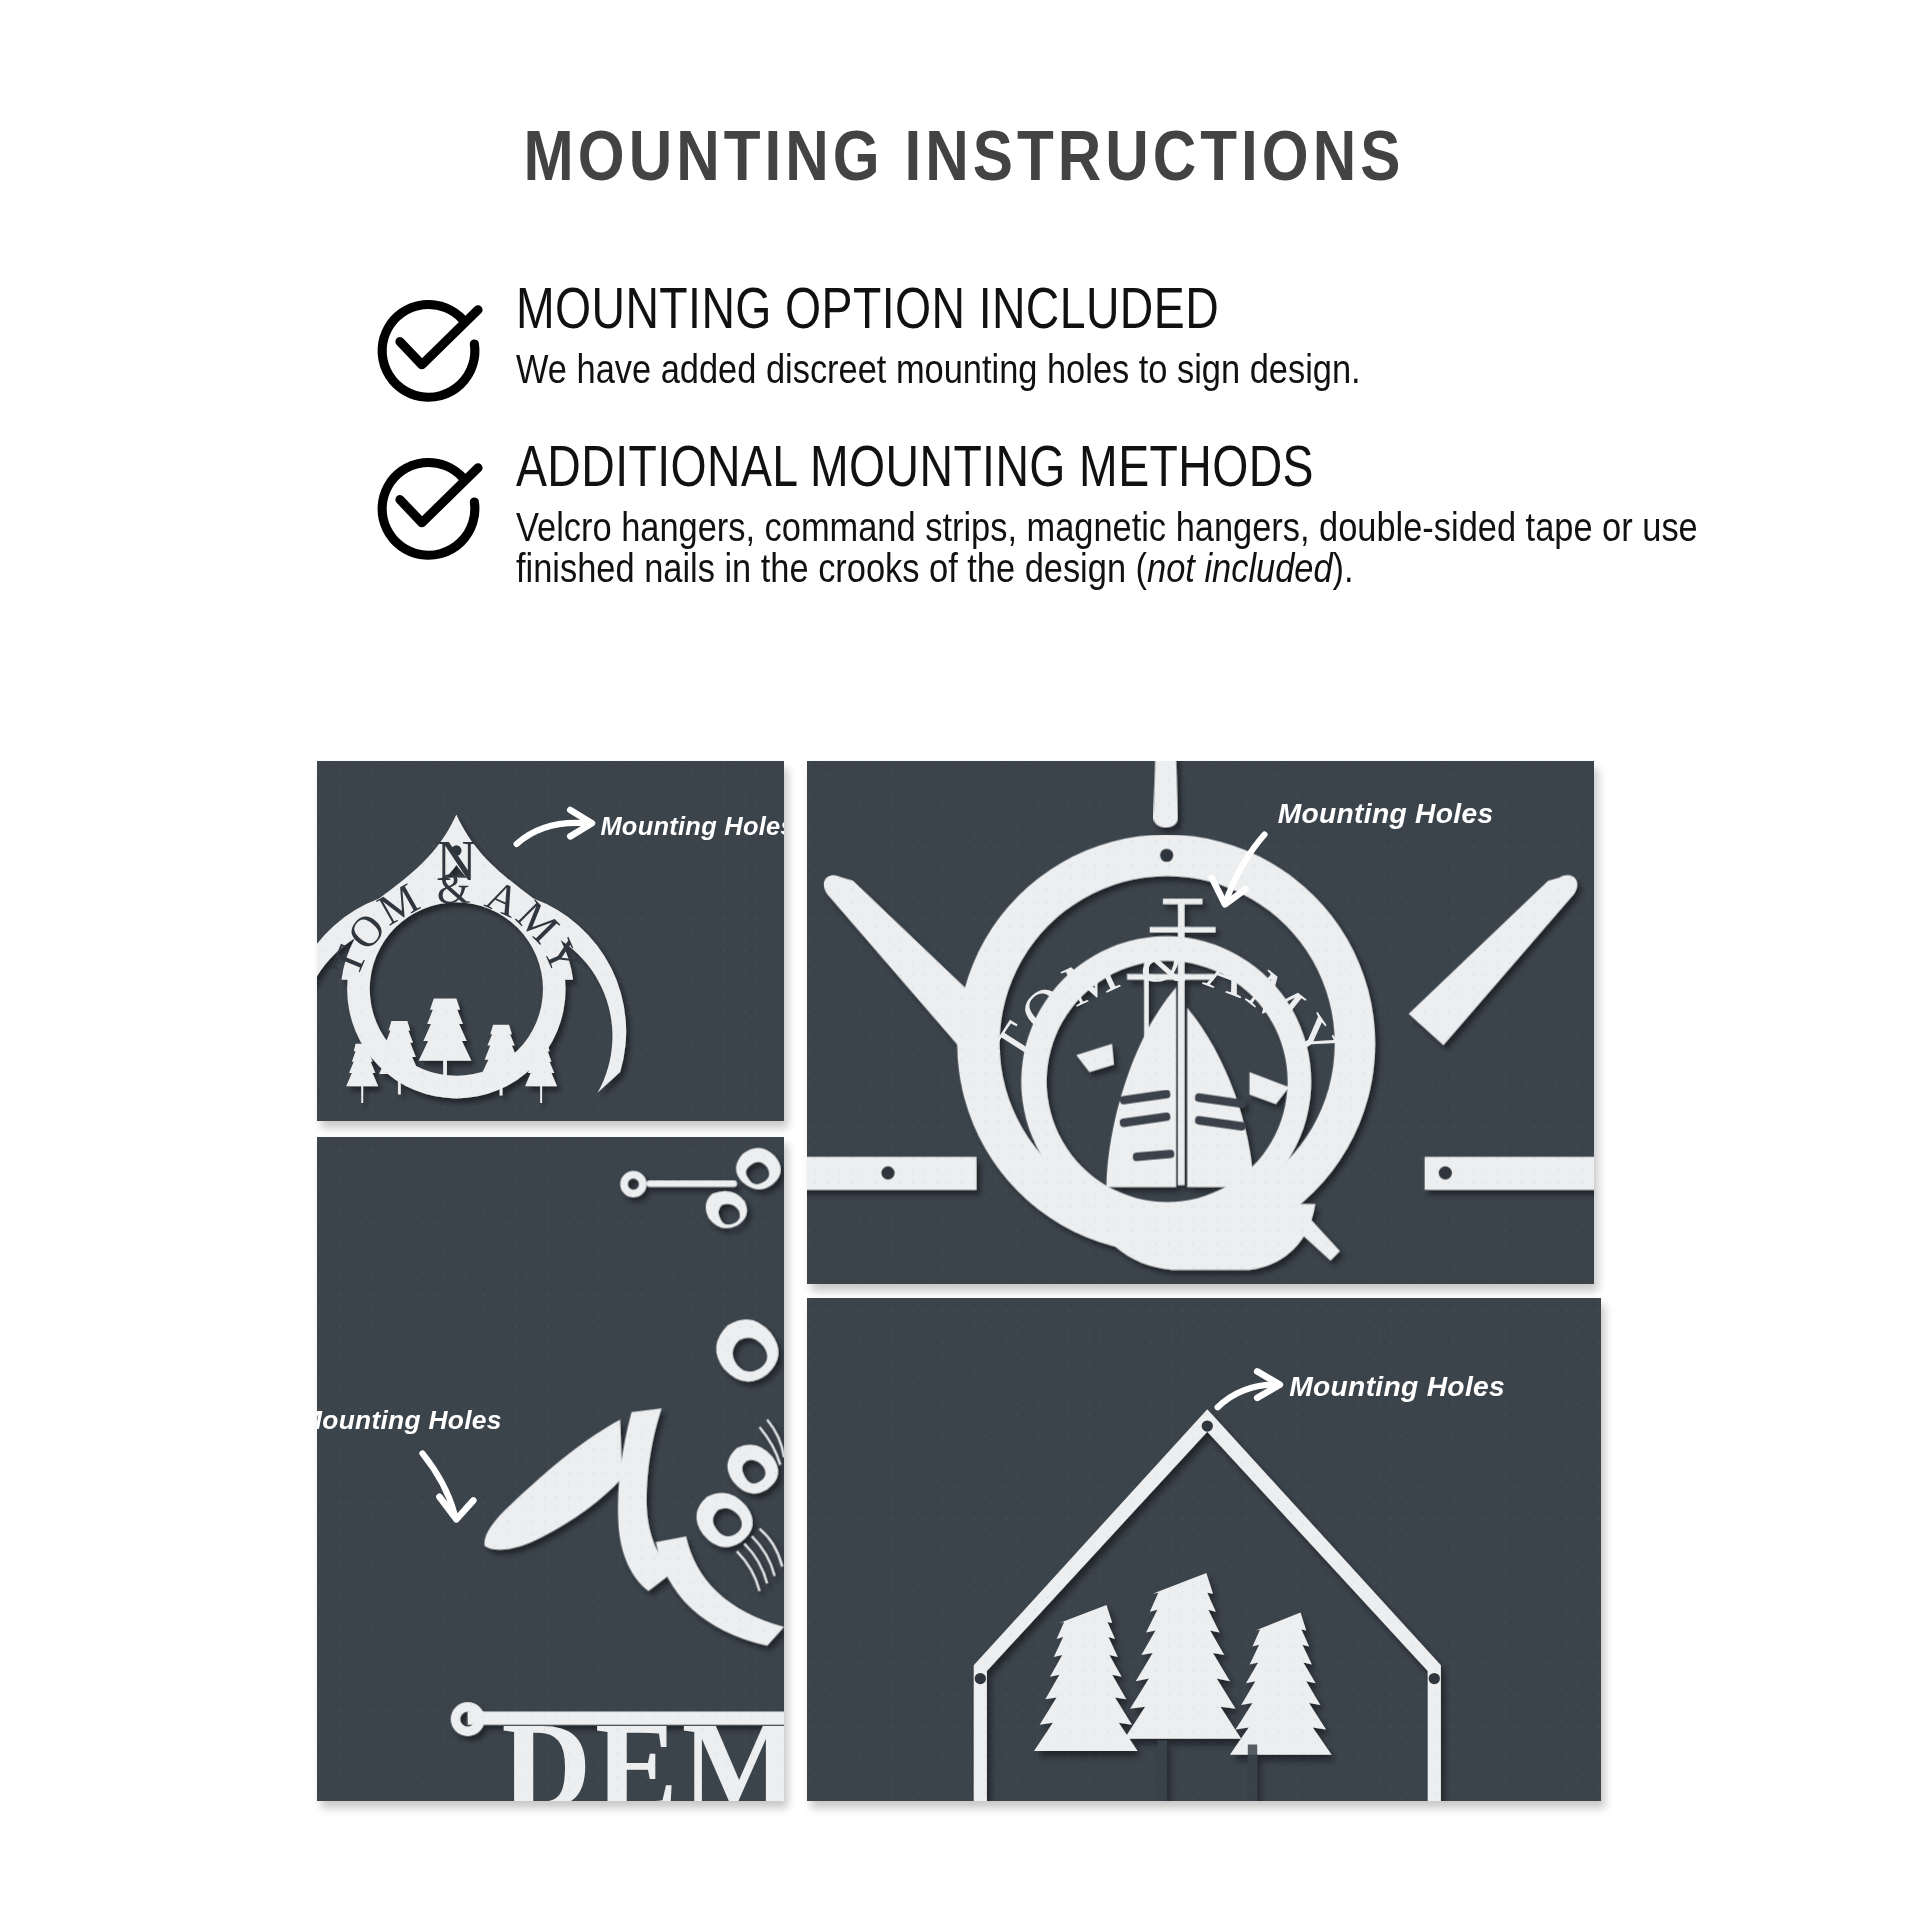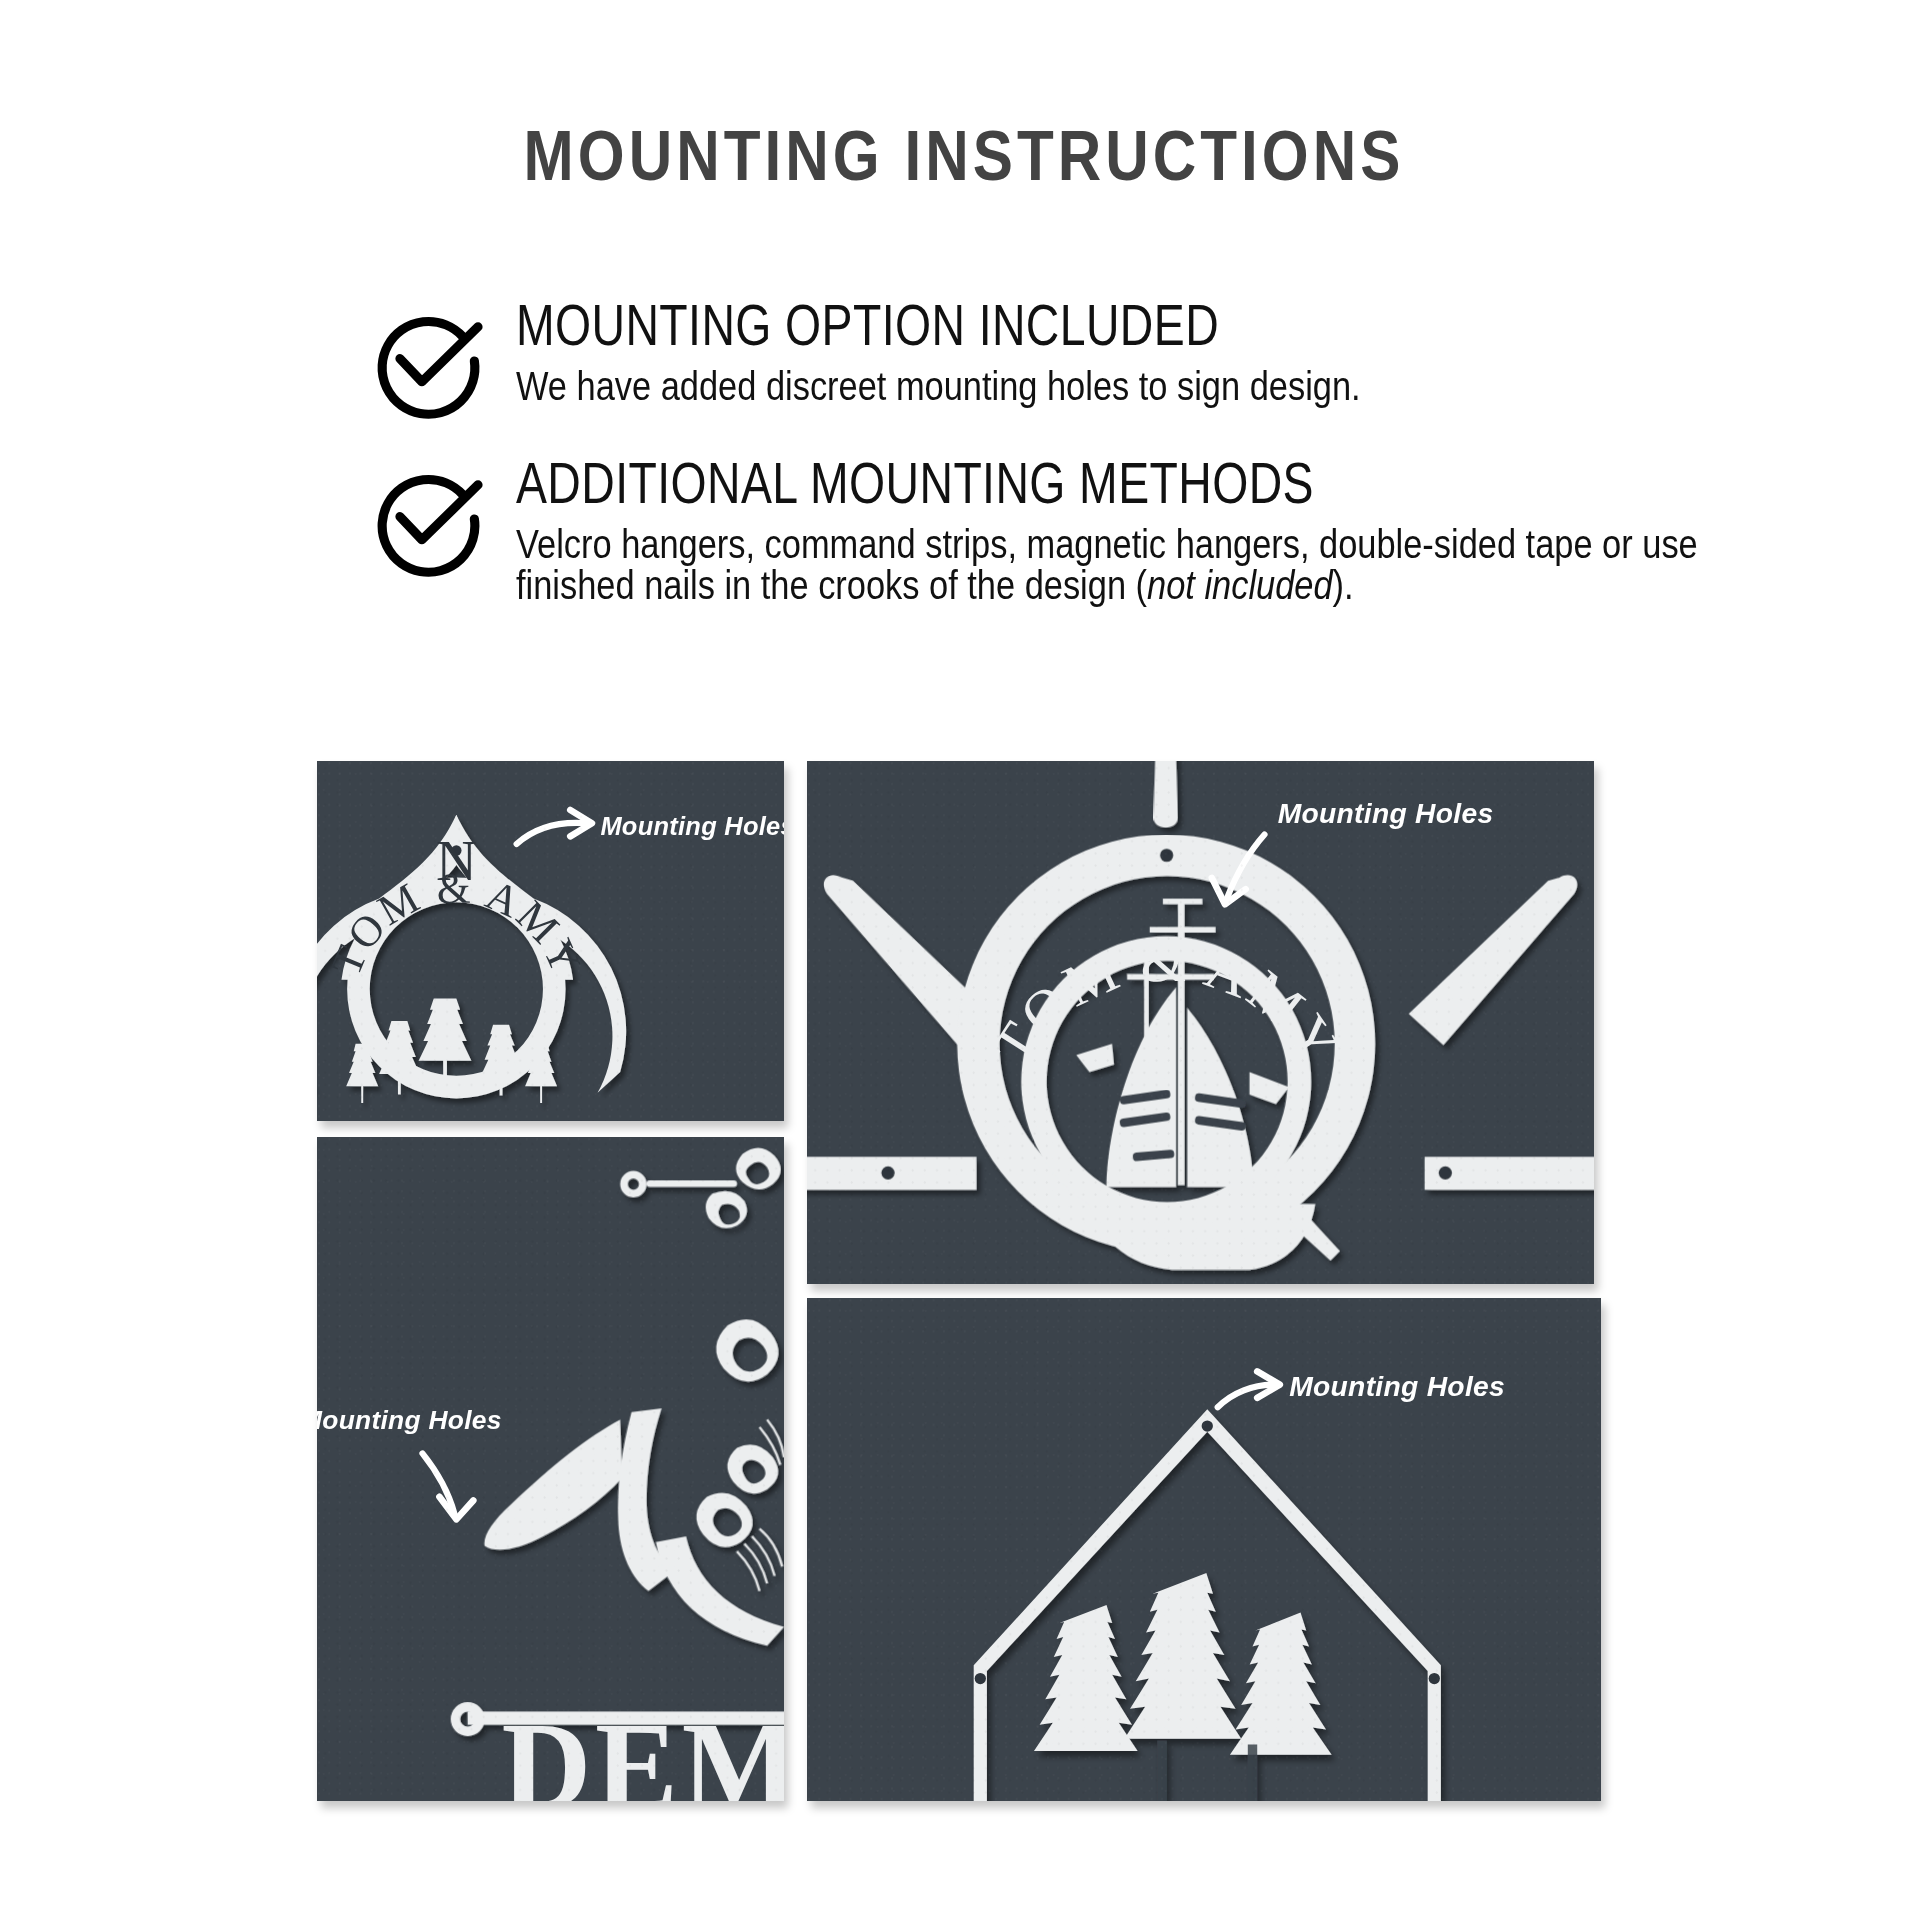--- a/index.html
+++ b/index.html
@@ -24,21 +24,21 @@
     letter-spacing:4.7px;
     color:#434343;
     transform:scaleX(0.86);
     transform-origin:50% 50%;
     white-space:nowrap;
   }
 
   
   .features{
     position:absolute;
-    left:367px; top:296px; width:1224px;
+    left:367px; top:279px; width:1224px;
   }
   .feature{
     position:relative;
     min-height:122px;
     padding-left:149px;
     margin-bottom:36px;
   }
   .check-icon{
     position:absolute;
     left:0; top:3.8px;

